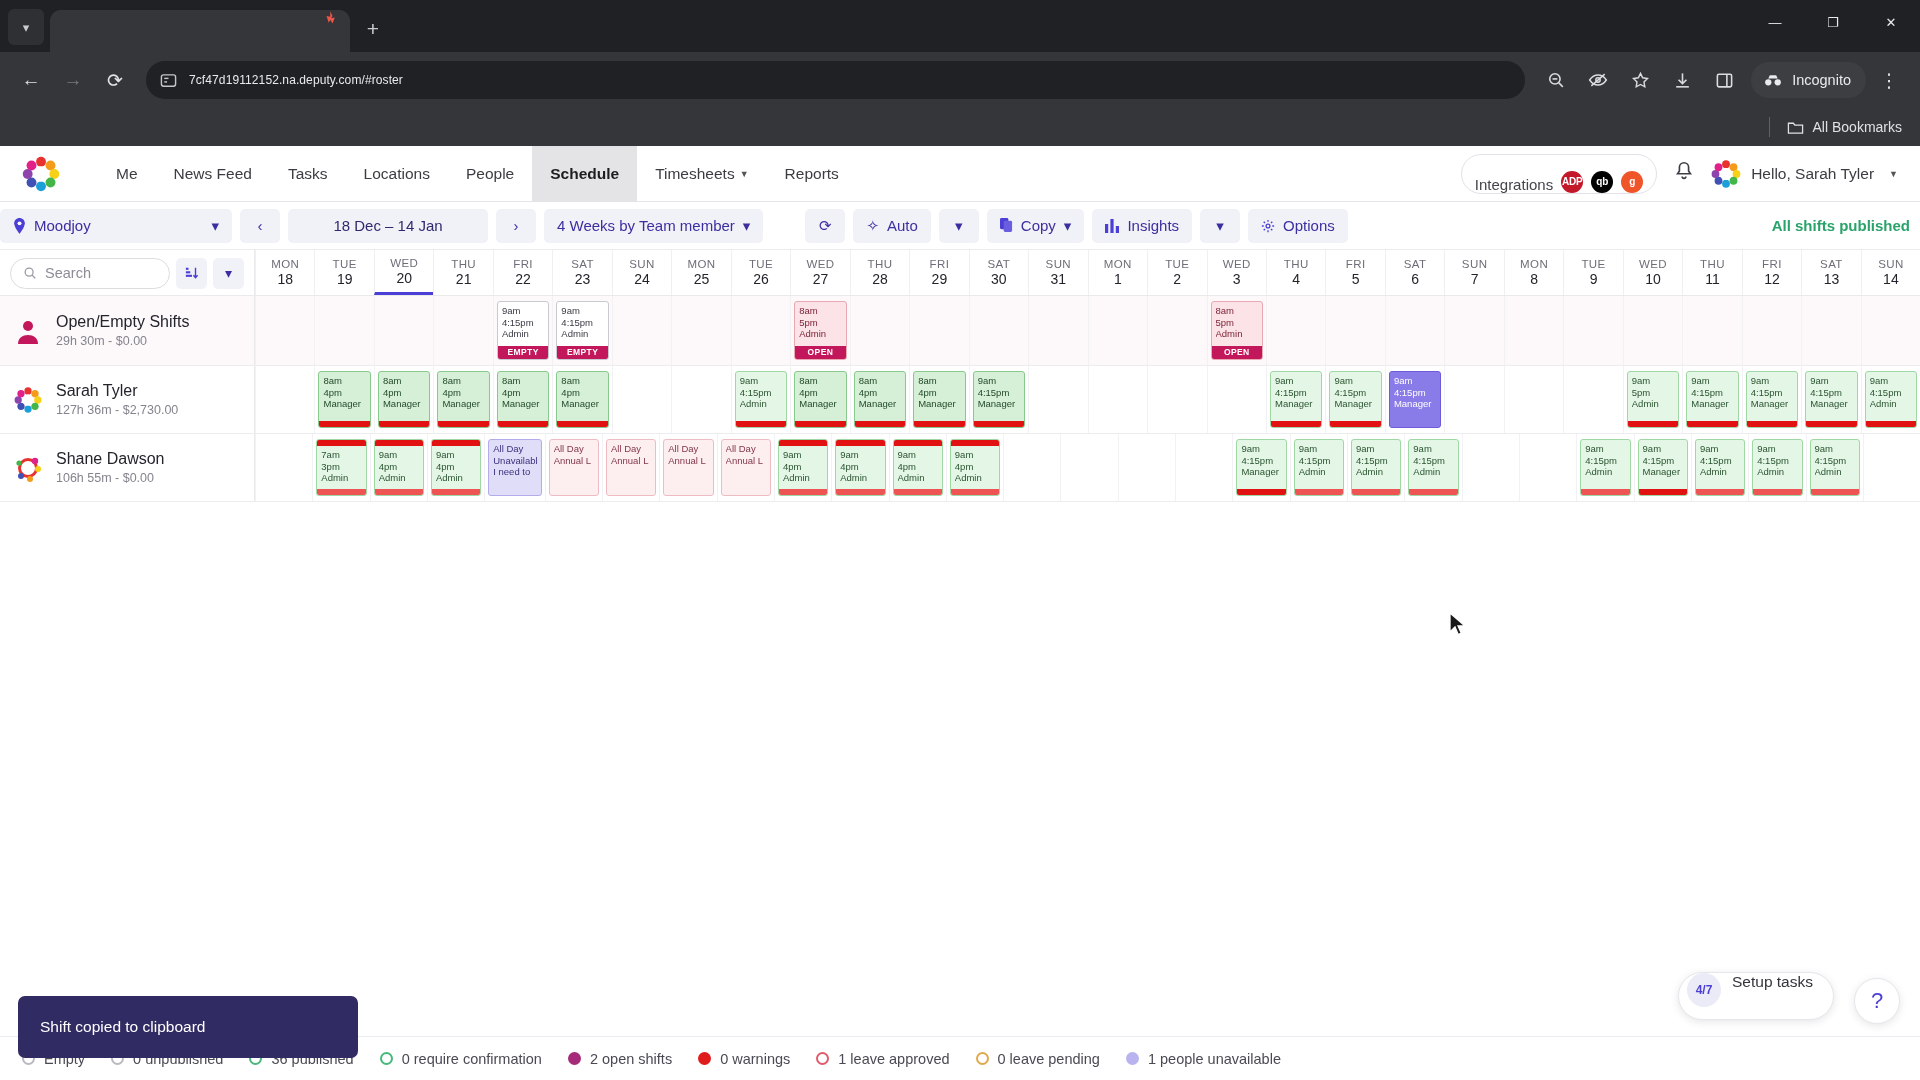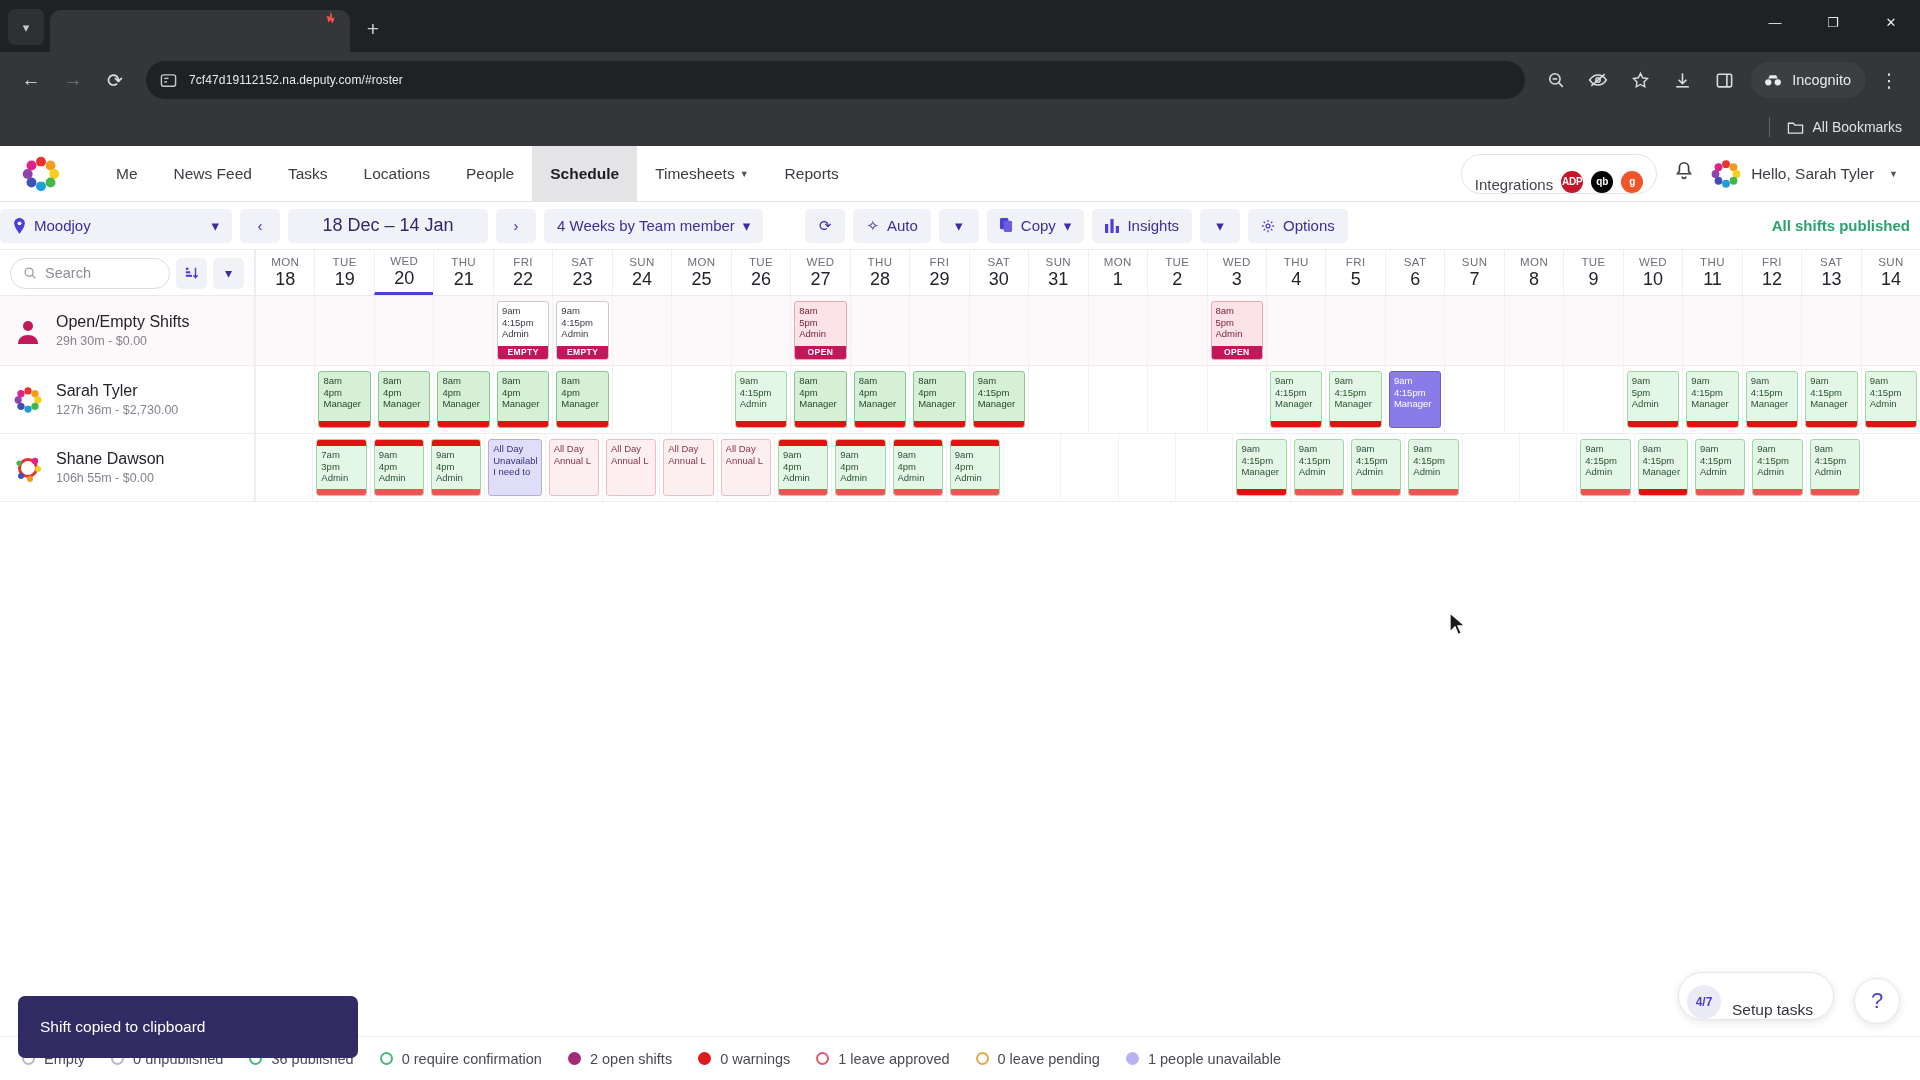--- a/index.html
+++ b/index.html
@@ -107,21 +107,21 @@
     height: 34px; background: #f1f1f8; border-radius: 5px; display: flex;
     align-items: center; gap: 8px; padding: 0 13px; color: #3b2fa0;
     font-size: 15px; white-space: nowrap;
   }
   .tb.w-loc { width: 232px; }
   .tb.w-loc .cv { margin-left: auto; }
   .tb.icon-only { width: 40px; justify-content: center; padding: 0; }
   .daterange {
     height: 34px; background: #f1f1f8; border-radius: 5px; width: 200px;
     display: flex; align-items: center; justify-content: center;
-    color: #2f2a6e; font-size: 18px;
+    color: #2f2a6e; font-size: 15px;
   }
   .published {
     margin-left: auto; color: #2aa36b; font-size: 15px; font-weight: bold;
     padding-right: 10px;
   }
 
   
   .gridwrap { flex: 1; display: flex; flex-direction: column; overflow: hidden; }
   .dayhead {
     height: 46px; display: flex; border-bottom: 1px solid #eaeaec;
@@ -136,21 +136,21 @@
   }
   .sq { width: 31px; height: 31px; border-radius: 5px; background: #f1f1f8;
         display: flex; align-items: center; justify-content: center;
         color: #3b2fa0; font-size: 14px; }
   .days { flex: 1; display: flex; }
   .day {
     flex: 1; display: flex; flex-direction: column; align-items: center;
     justify-content: center; border-left: 1px solid #f0f0f2; line-height: 1.05;
   }
   .day .dow { font-size: 11.5px; color: #6e6e78; letter-spacing: .4px; }
-  .day .dnum { font-size: 18px; color: #23232b; margin-top: 2px; }
+  .day .dnum { font-size: 14px; color: #23232b; margin-top: 2px; }
   .day.today { border-bottom: 3px solid #4b3fd6; }
 
   .rows { flex: 1; overflow: hidden; background: #fff; }
   .row { display: flex; border-bottom: 1px solid #ededf0; }
   .row.open { background: #fdf9fb; }
   .rowinfo {
     width: 255px; flex: 0 0 255px; display: flex; align-items: center;
     gap: 14px; padding: 0 14px; border-right: 1px solid #eaeaec;
   }
   .ravatar { width: 28px; height: 28px; flex: 0 0 28px; }
@@ -203,21 +203,21 @@
   .dot { width: 13px; height: 13px; border-radius: 50%; flex: 0 0 13px; }
   .ring { width: 13px; height: 13px; border-radius: 50%; border: 2px solid; flex: 0 0 13px; }
   .toast {
     position: absolute; left: 18px; bottom: 22px; width: 340px; height: 62px;
     background: #312b63; border-radius: 7px; display: flex; align-items: center;
     padding: 0 22px; color: #fff; font-size: 15.5px; z-index: 20;
   }
   .setuptasks {
     position: absolute; right: 86px; bottom: 60px; height: 48px;
     background: #fff; border: 1px solid #e6e6ec; border-radius: 24px;
-    display: flex; align-items: flex-end; gap: 11px; padding: 0 20px 0 8px;
+    display: flex; align-items: flex-start; gap: 11px; padding: 0 20px 0 8px;
     box-shadow: 0 2px 9px rgba(0,0,0,.1); z-index: 15;
   }
   .stpill {
     width: 34px; height: 34px; border-radius: 50%; background: #ebeaf7;
     color: #4b3fd6; font-size: 12px; font-weight: bold;
     display: flex; align-items: center; justify-content: center;
   }
   .sttext { color: #33333c; font-size: 15.5px; }
   .helpfab {
     position: absolute; right: 20px; bottom: 56px; width: 46px; height: 46px;

